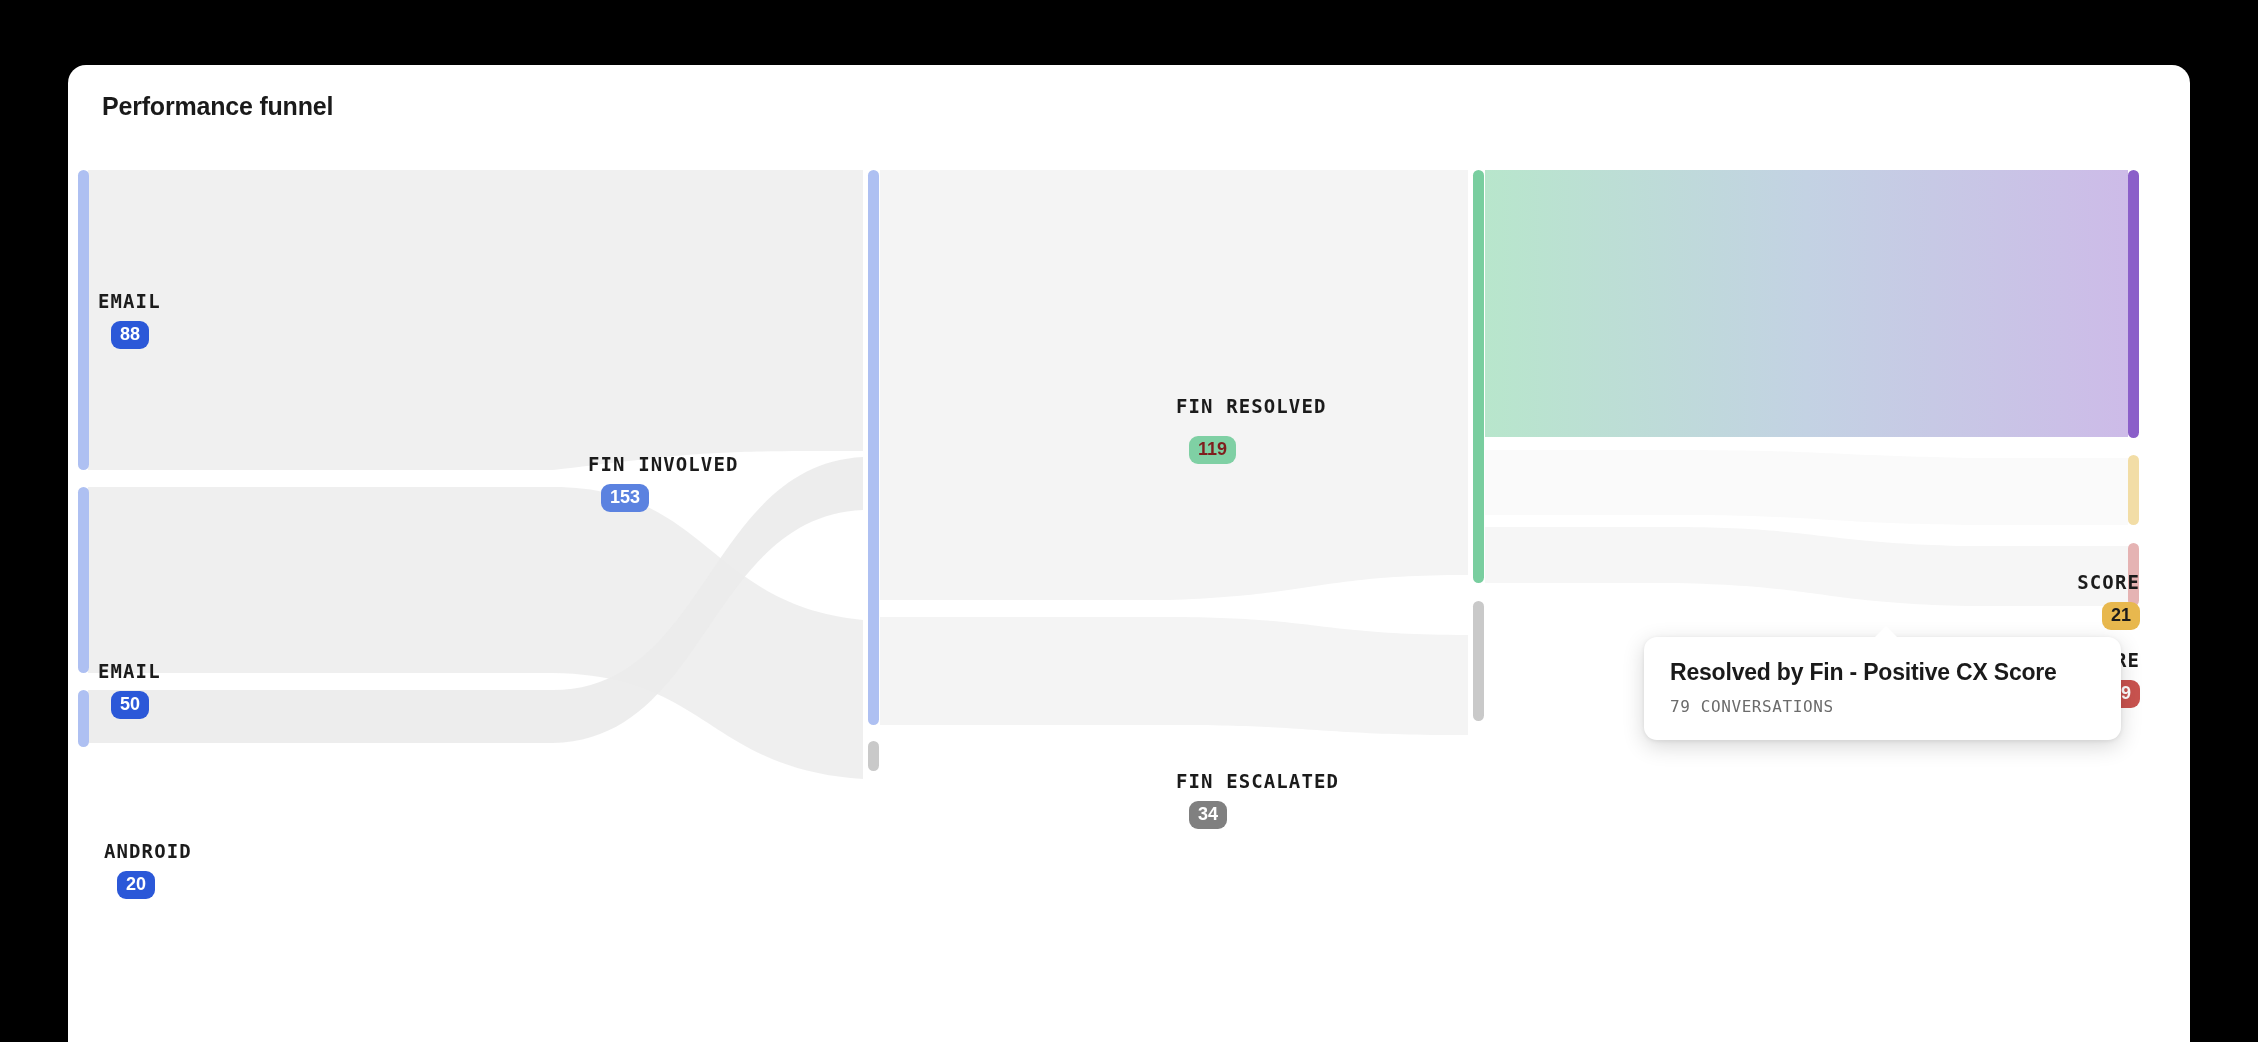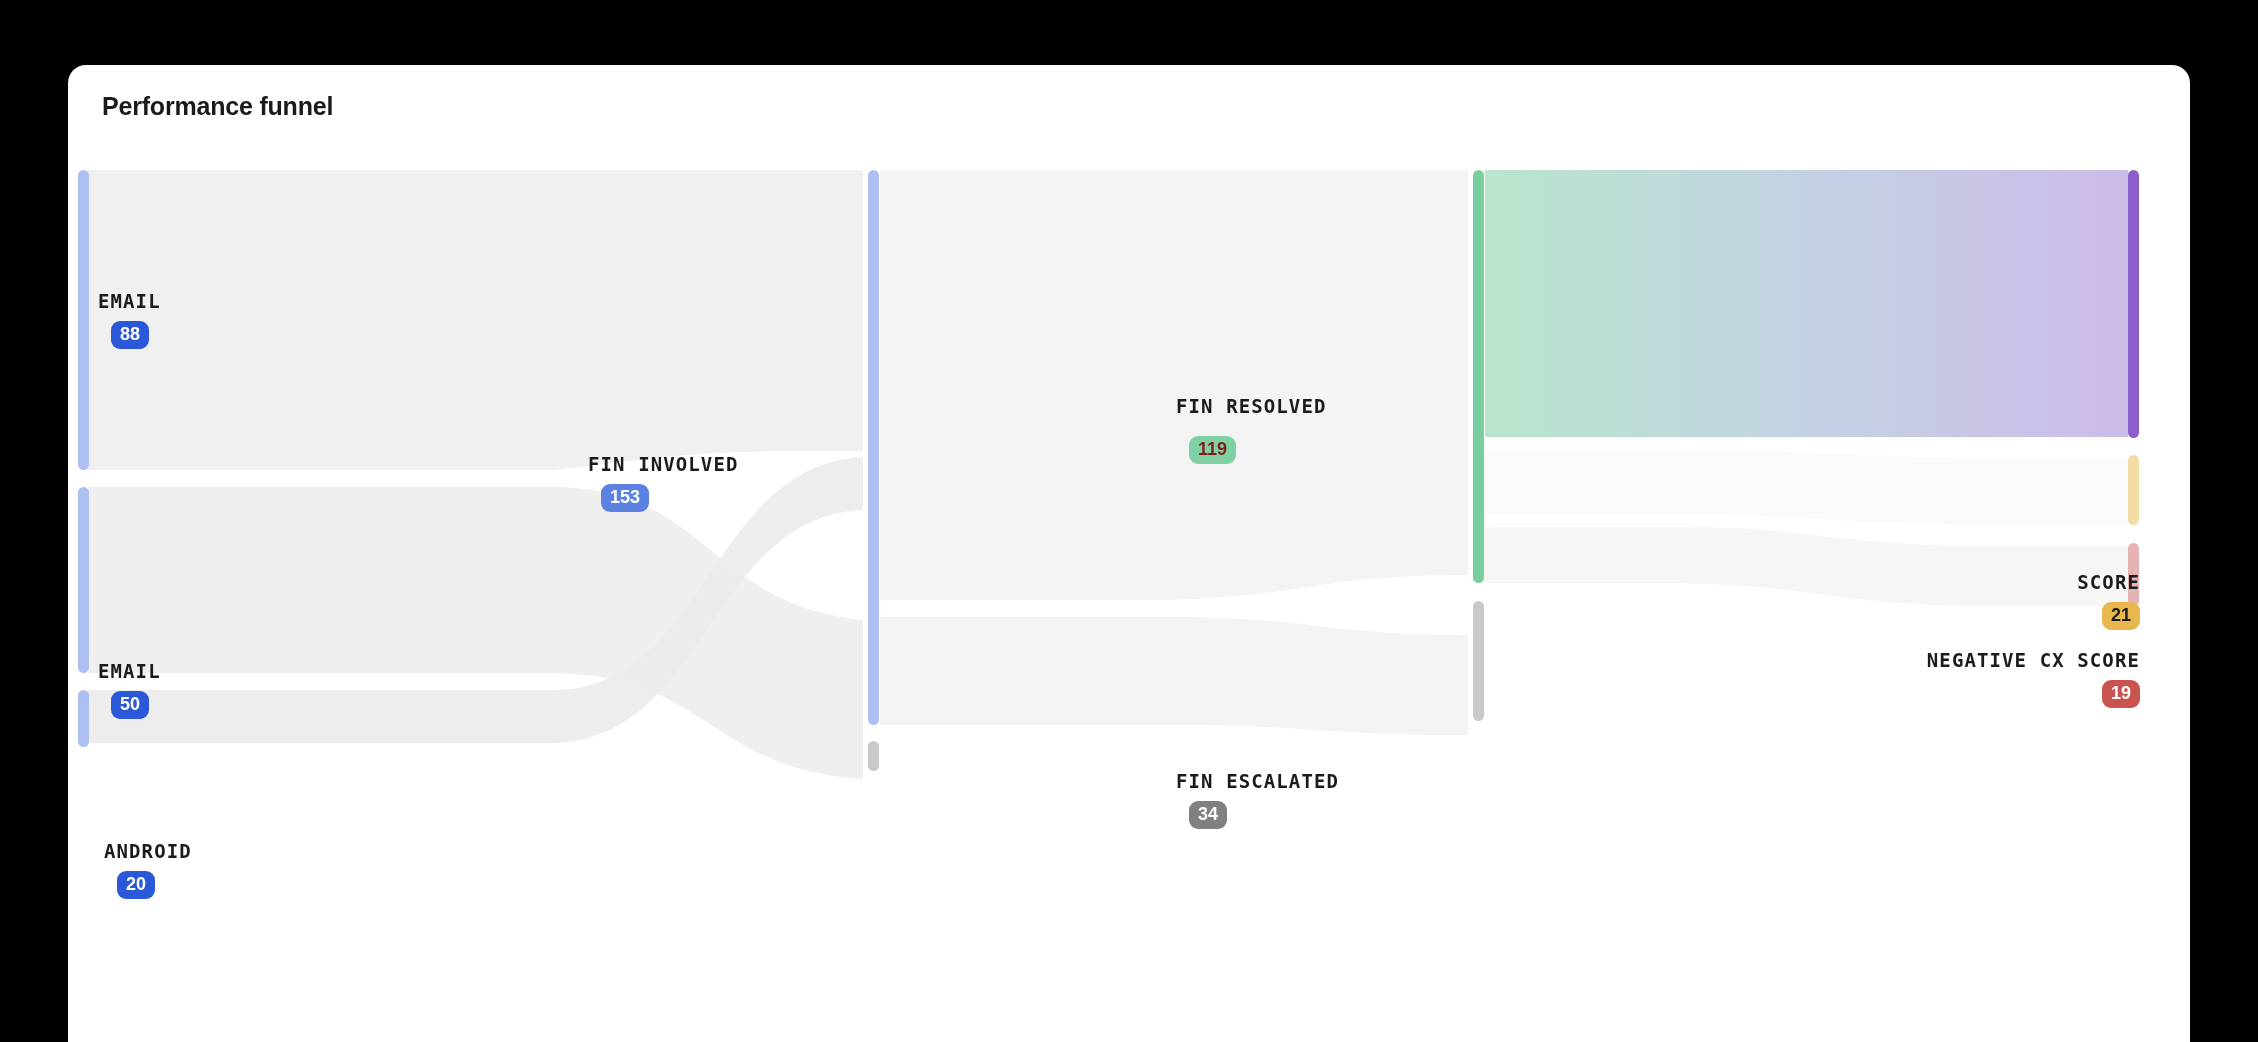--- a/index.html
+++ b/index.html
@@ -235,15 +235,19 @@
       </div>
     </div>
 
     <div class="node-label right" style="right:50px; top:584px;">
       <div>NEGATIVE CX SCORE</div>
       <div class="badge-row right">
         <span class="badge" style="background:#c9534f;">19</span>
       </div>
     </div>
 
+    <div class="tooltip">
+      <div class="tooltip-title">Resolved by Fin - Positive CX Score</div>
+      <div class="tooltip-sub">79 CONVERSATIONS</div>
+    </div>
 
   </div>
 </div>
 
 </body></html>

